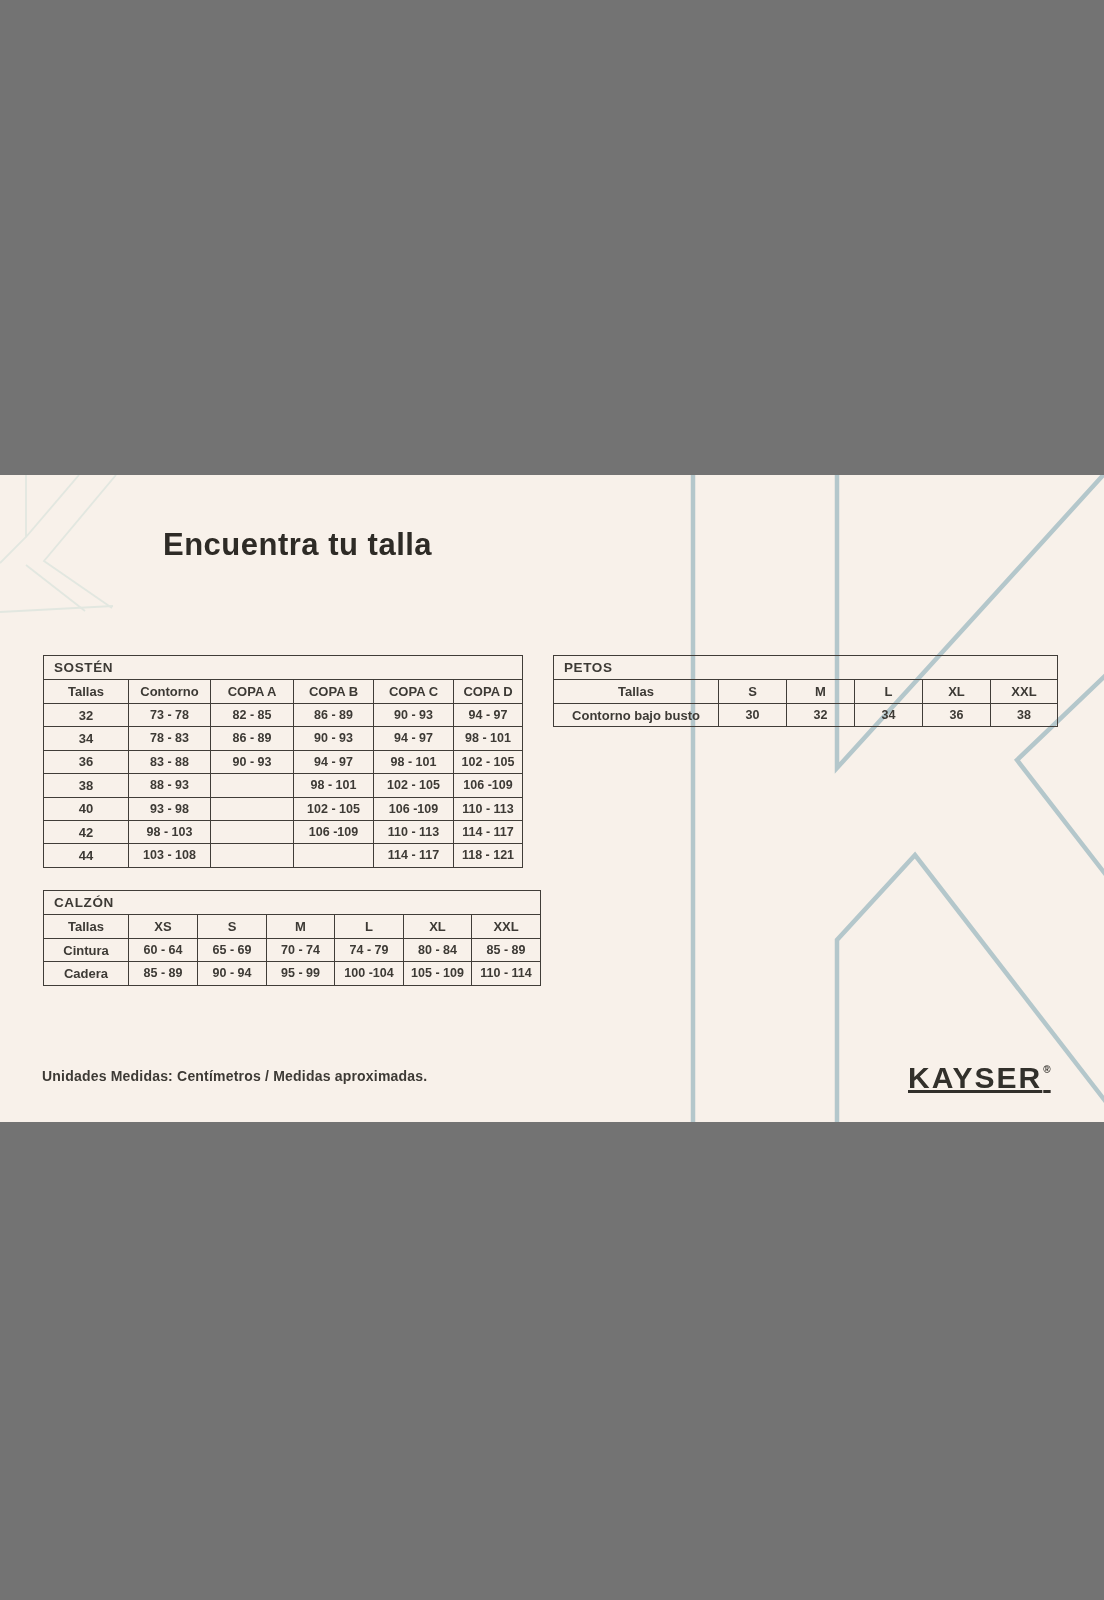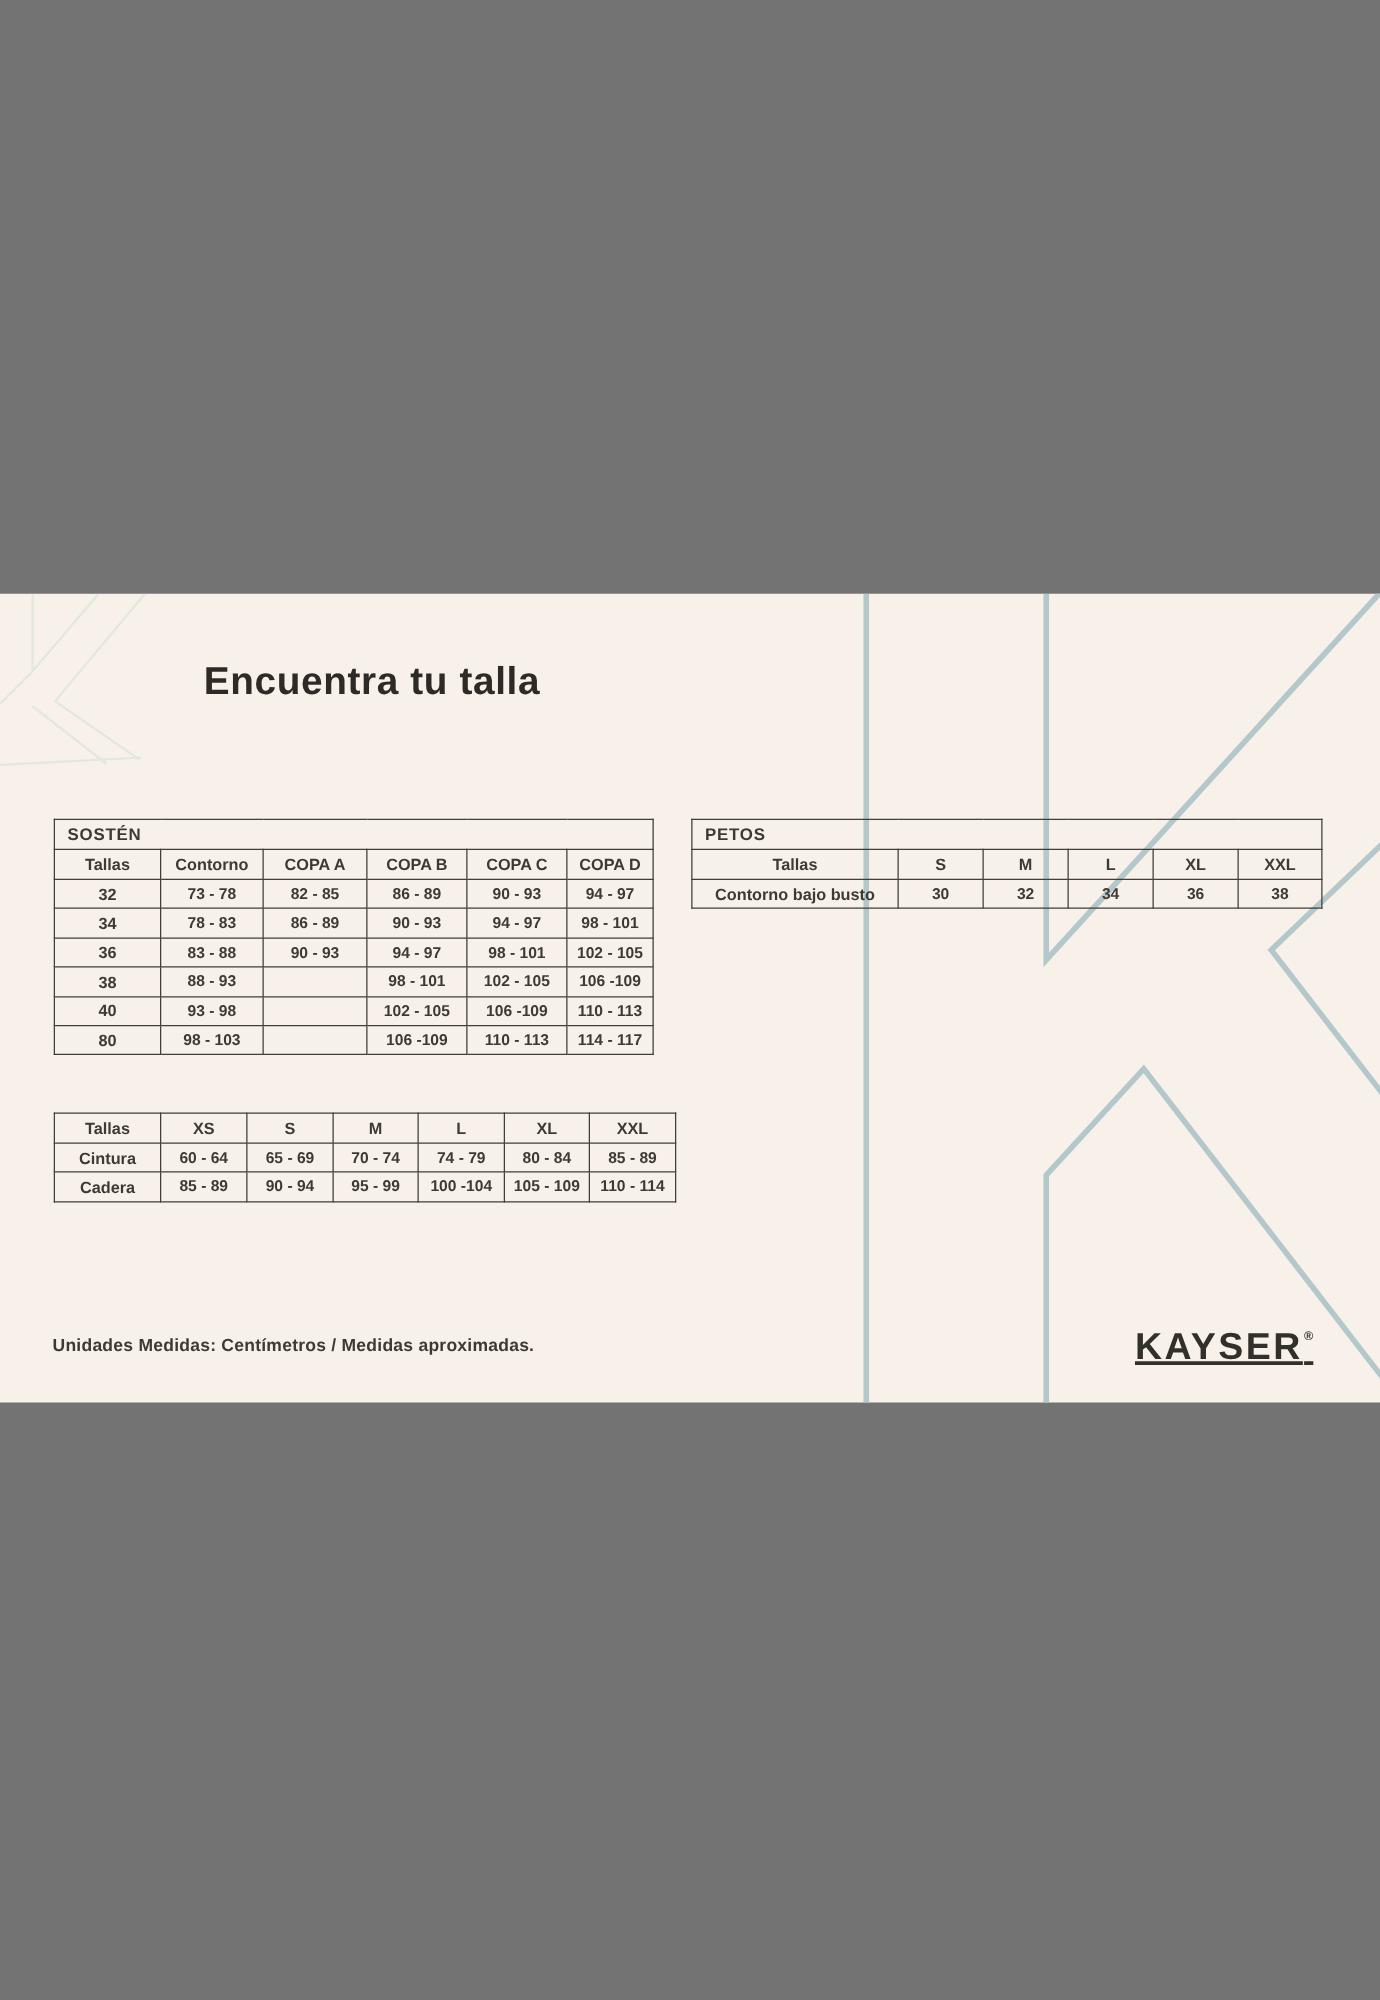--- a/index.html
+++ b/index.html
@@ -109,26 +109,34 @@
             </tr>
             <tr>
               <td class="lbl">40</td>
               <td class="val">93 - 98</td>
               <td class="val"></td>
               <td class="val">102 - 105</td>
               <td class="val">106 -109</td>
               <td class="val">110 - 113</td>
             </tr>
             <tr>
-              <td class="lbl">80</td>
+              <td class="lbl">42</td>
               <td class="val">98 - 103</td>
               <td class="val"></td>
               <td class="val">106 -109</td>
               <td class="val">110 - 113</td>
               <td class="val">114 - 117</td>
+            </tr>
+            <tr>
+              <td class="lbl">44</td>
+              <td class="val">103 - 108</td>
+              <td class="val"></td>
+              <td class="val"></td>
+              <td class="val">114 - 117</td>
+              <td class="val">118 - 121</td>
             </tr>
           </tbody>
         </table>
       </div>
 
     <div class="tbl" style="left:553px;top:180px;width:504px;">
         <table>
           <colgroup>
             <col style="width: 165px;">
             <col style="width: 68px;">
@@ -166,20 +174,23 @@
           <colgroup>
             <col style="width: 85px;">
             <col style="width: 69px;">
             <col style="width: 69px;">
             <col style="width: 68px;">
             <col style="width: 69px;">
             <col style="width: 68px;">
             <col style="width: 69px;">
           </colgroup>
           <tbody>
+            <tr>
+              <td colspan="7" class="ttl">CALZÓN</td>
+            </tr>
             <tr>
               <th>Tallas</th>
               <th>XS</th>
               <th>S</th>
               <th>M</th>
               <th>L</th>
               <th>XL</th>
               <th>XXL</th>
             </tr>
             <tr>

